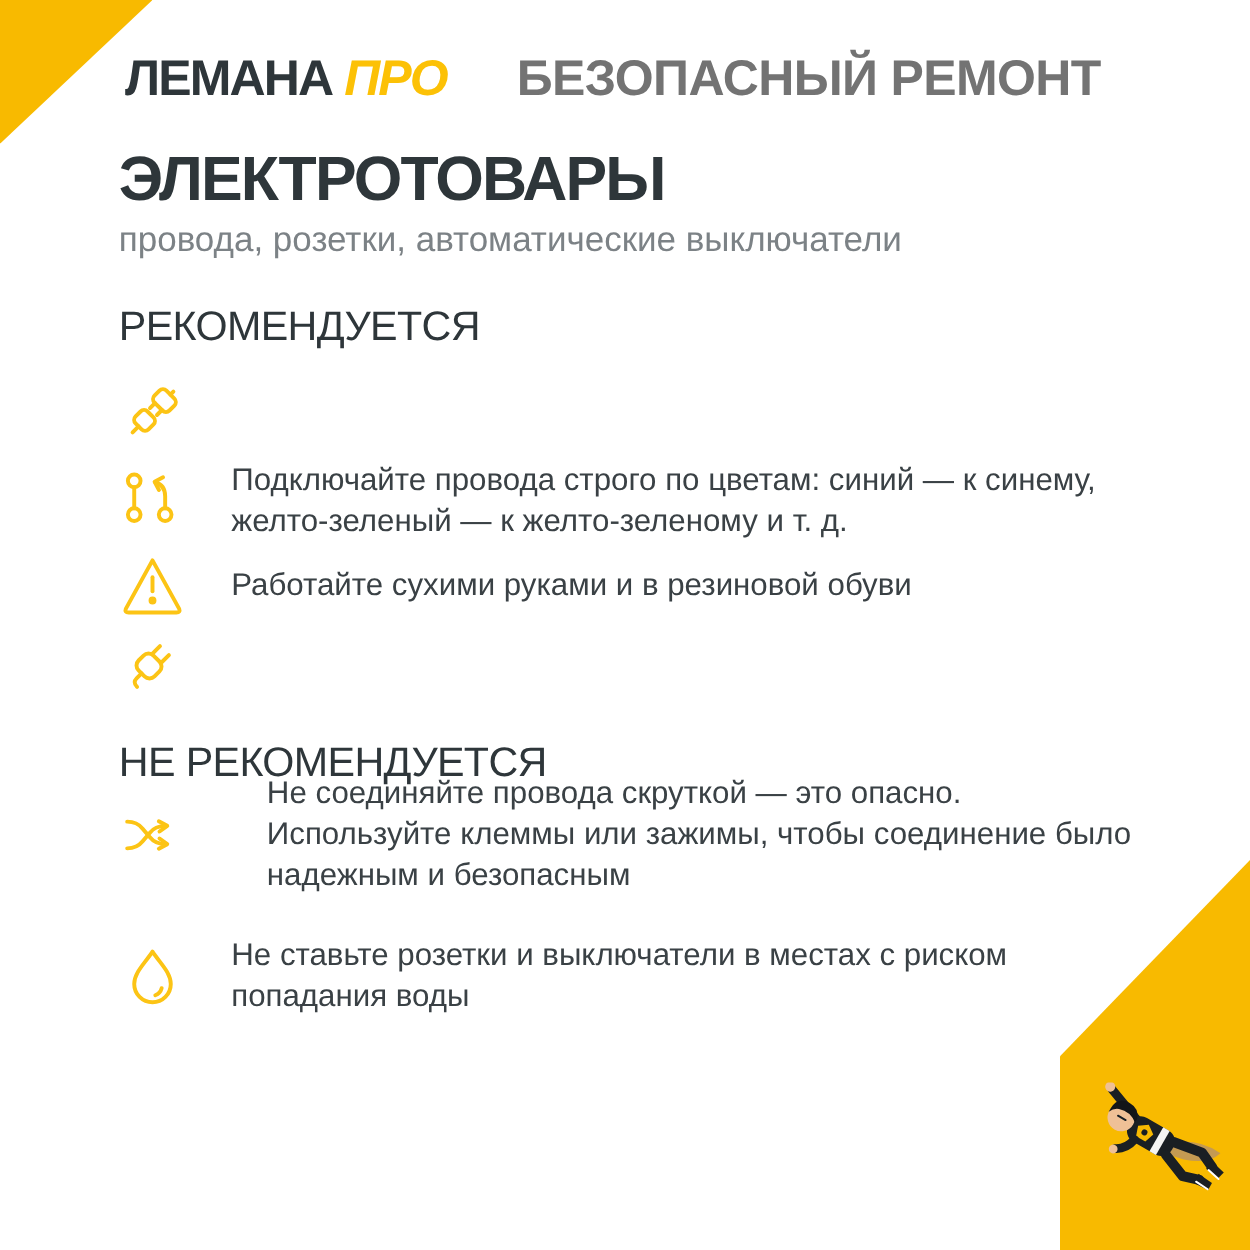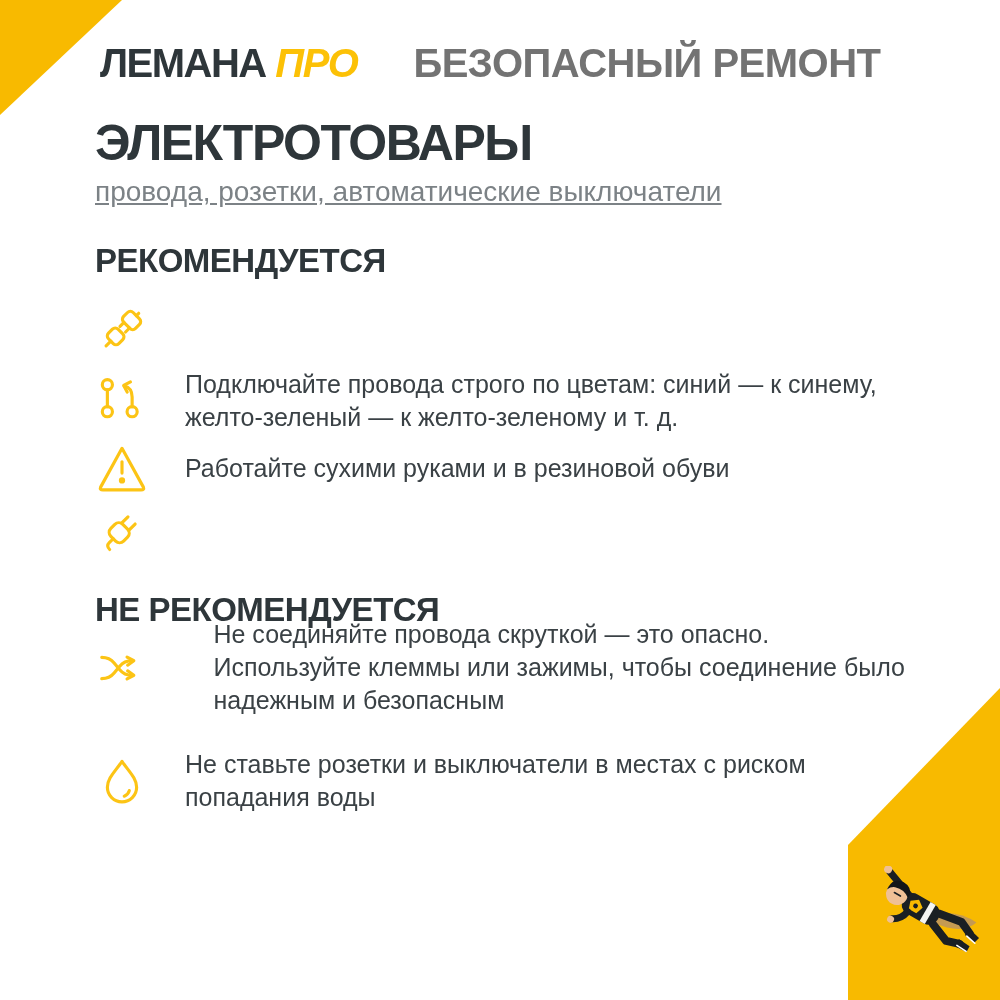--- a/index.html
+++ b/index.html
@@ -32,25 +32,25 @@
     color:#737373;white-space:nowrap;line-height:46px;
     margin-left:56px;
   }
   .page-heading{
     position:absolute;left:95px;top:116px;
     font-size:50px;font-weight:bold;letter-spacing:-1.5px;
     color:#2e363a;line-height:54px;
   }
   .page-subheading{
     position:absolute;left:95px;top:176px;
-    font-size:28px;color:#7c8286;line-height:32px;text-decoration:underline;
+    font-size:28px;color:#7c8286;line-height:32px;
   }
   .section-title{
     position:absolute;left:95px;
-    font-size:33px;font-weight:bold;letter-spacing:-0.5px;
+    font-size:33px;font-weight:normal;letter-spacing:-0.5px;
     color:#2e363a;line-height:36px;
   }
   #sec1-title{top:243px;}
   #sec2-title{top:592px;}
   .item{
     position:absolute;left:95px;width:810px;
     display:flex;align-items:center;
   }
   .item .icon{
     flex:0 0 54px;width:54px;height:54px;margin-right:36px;

